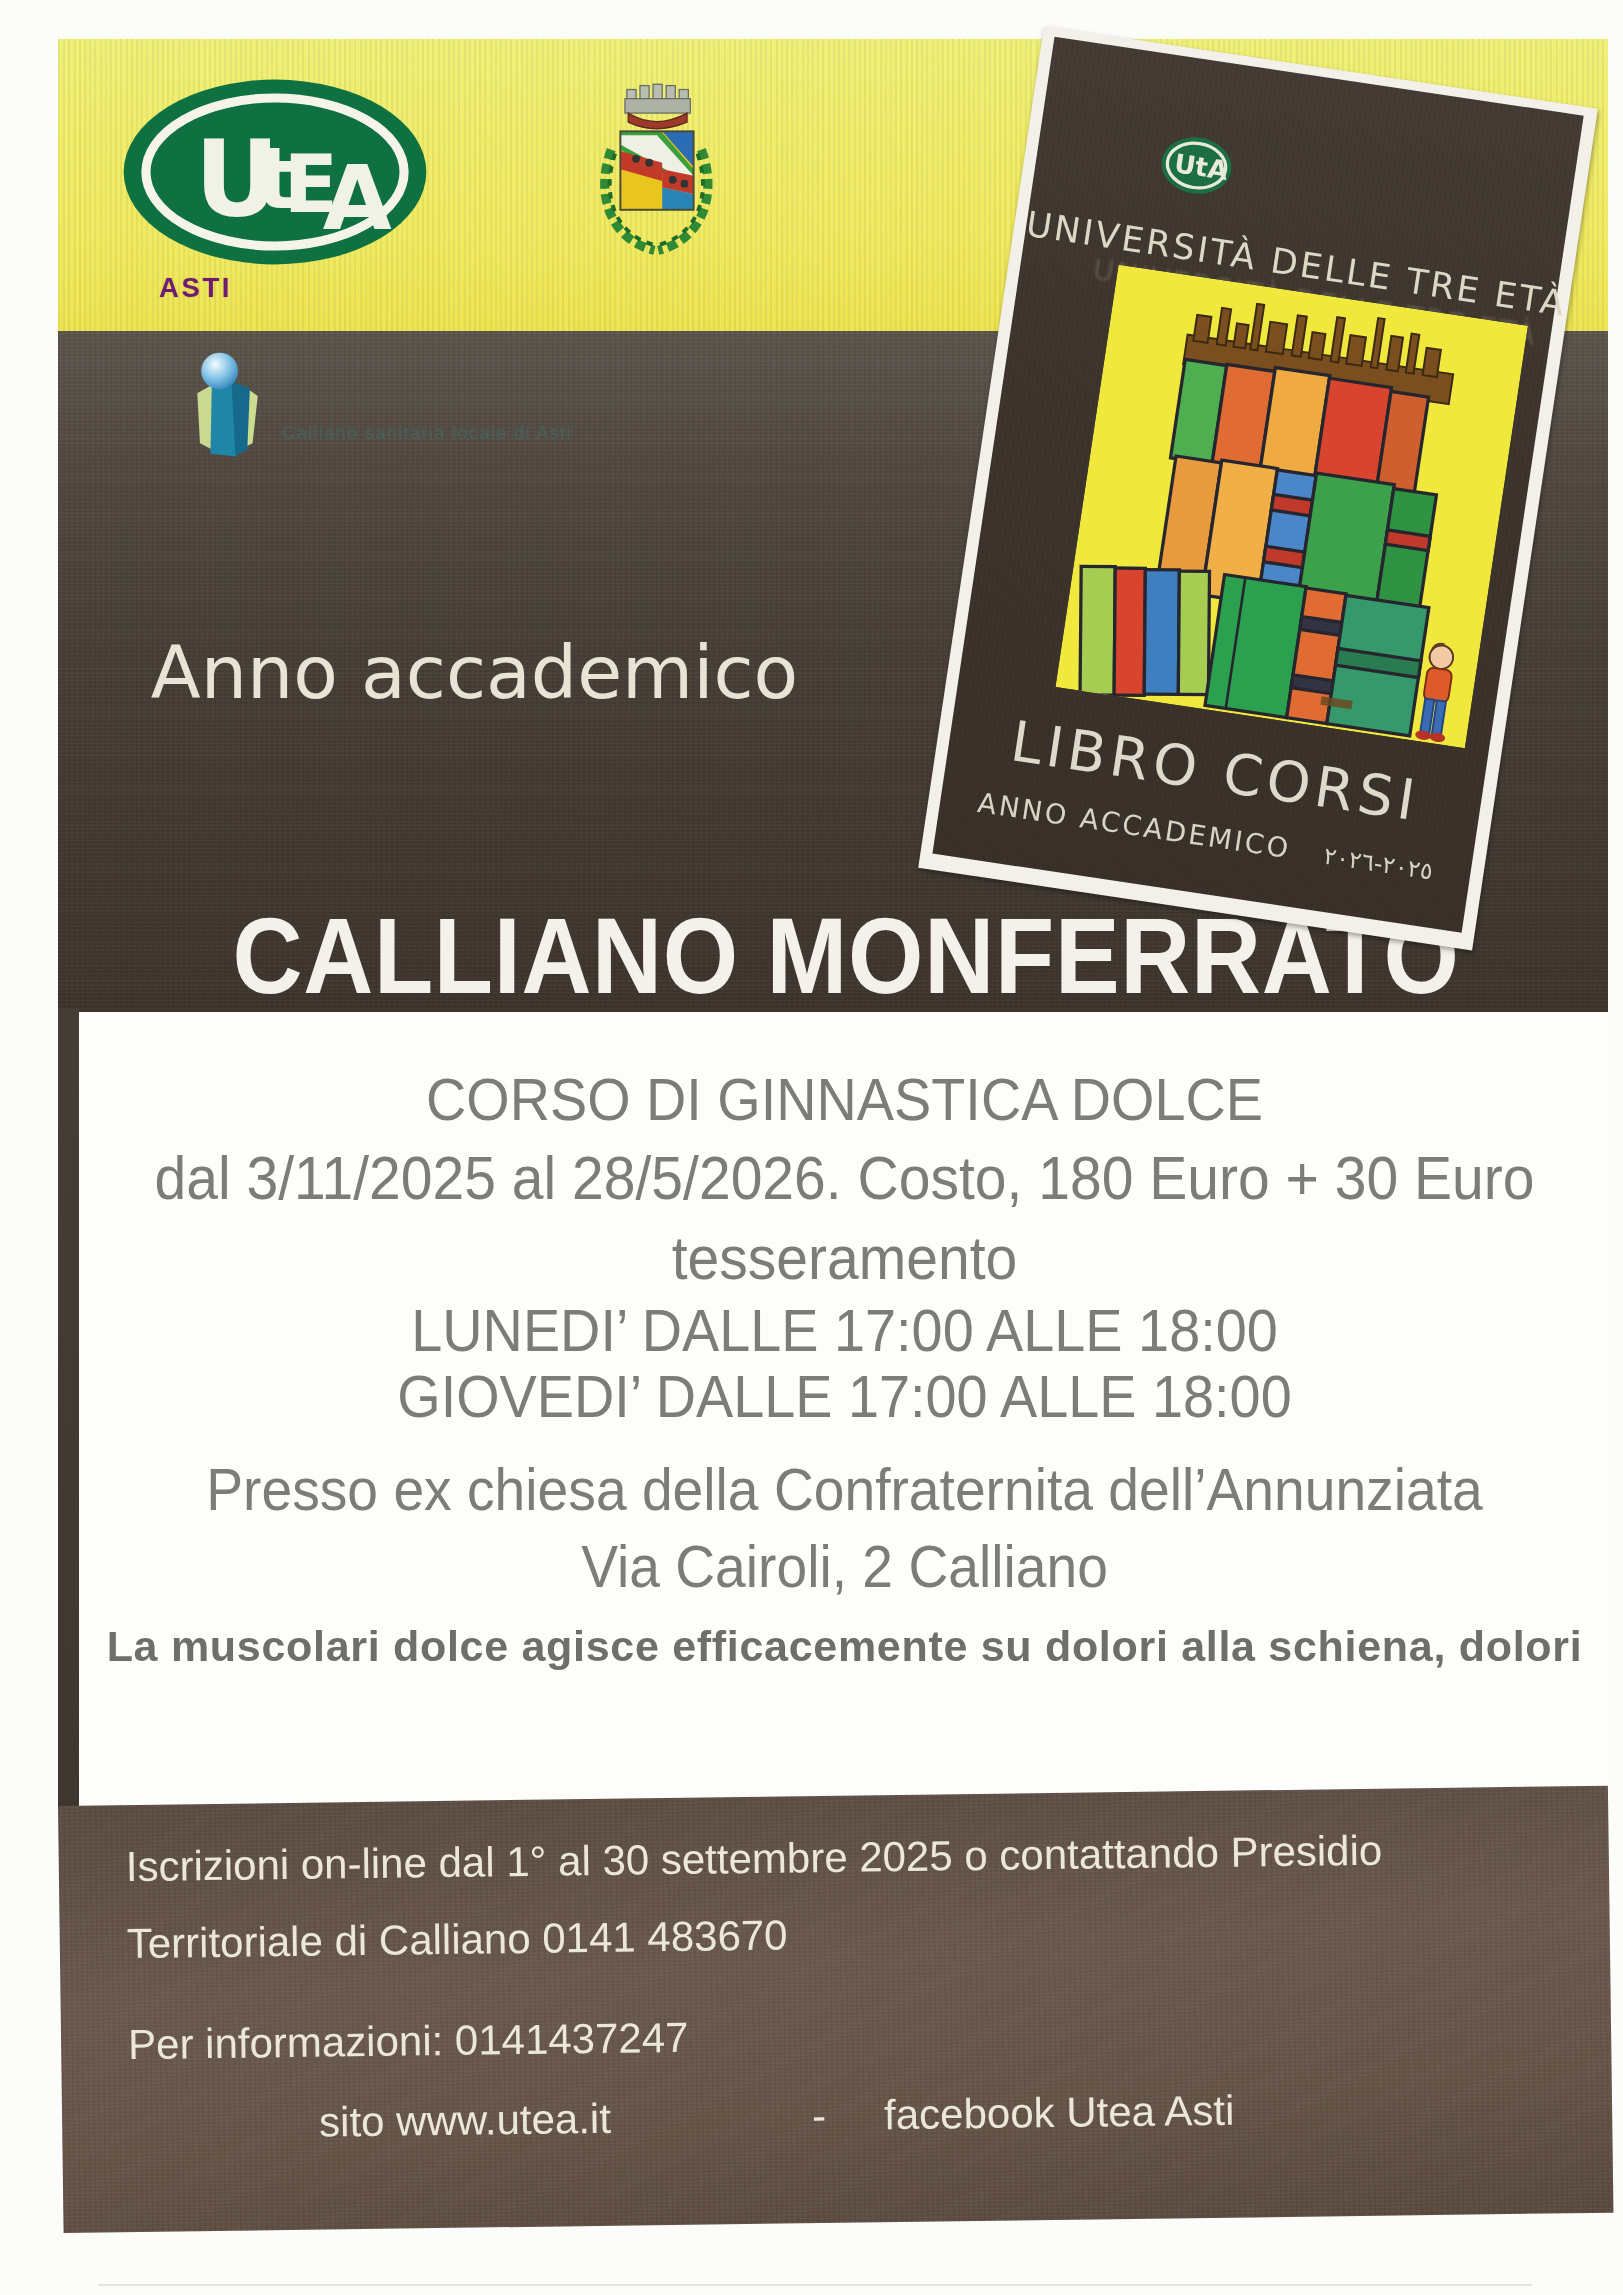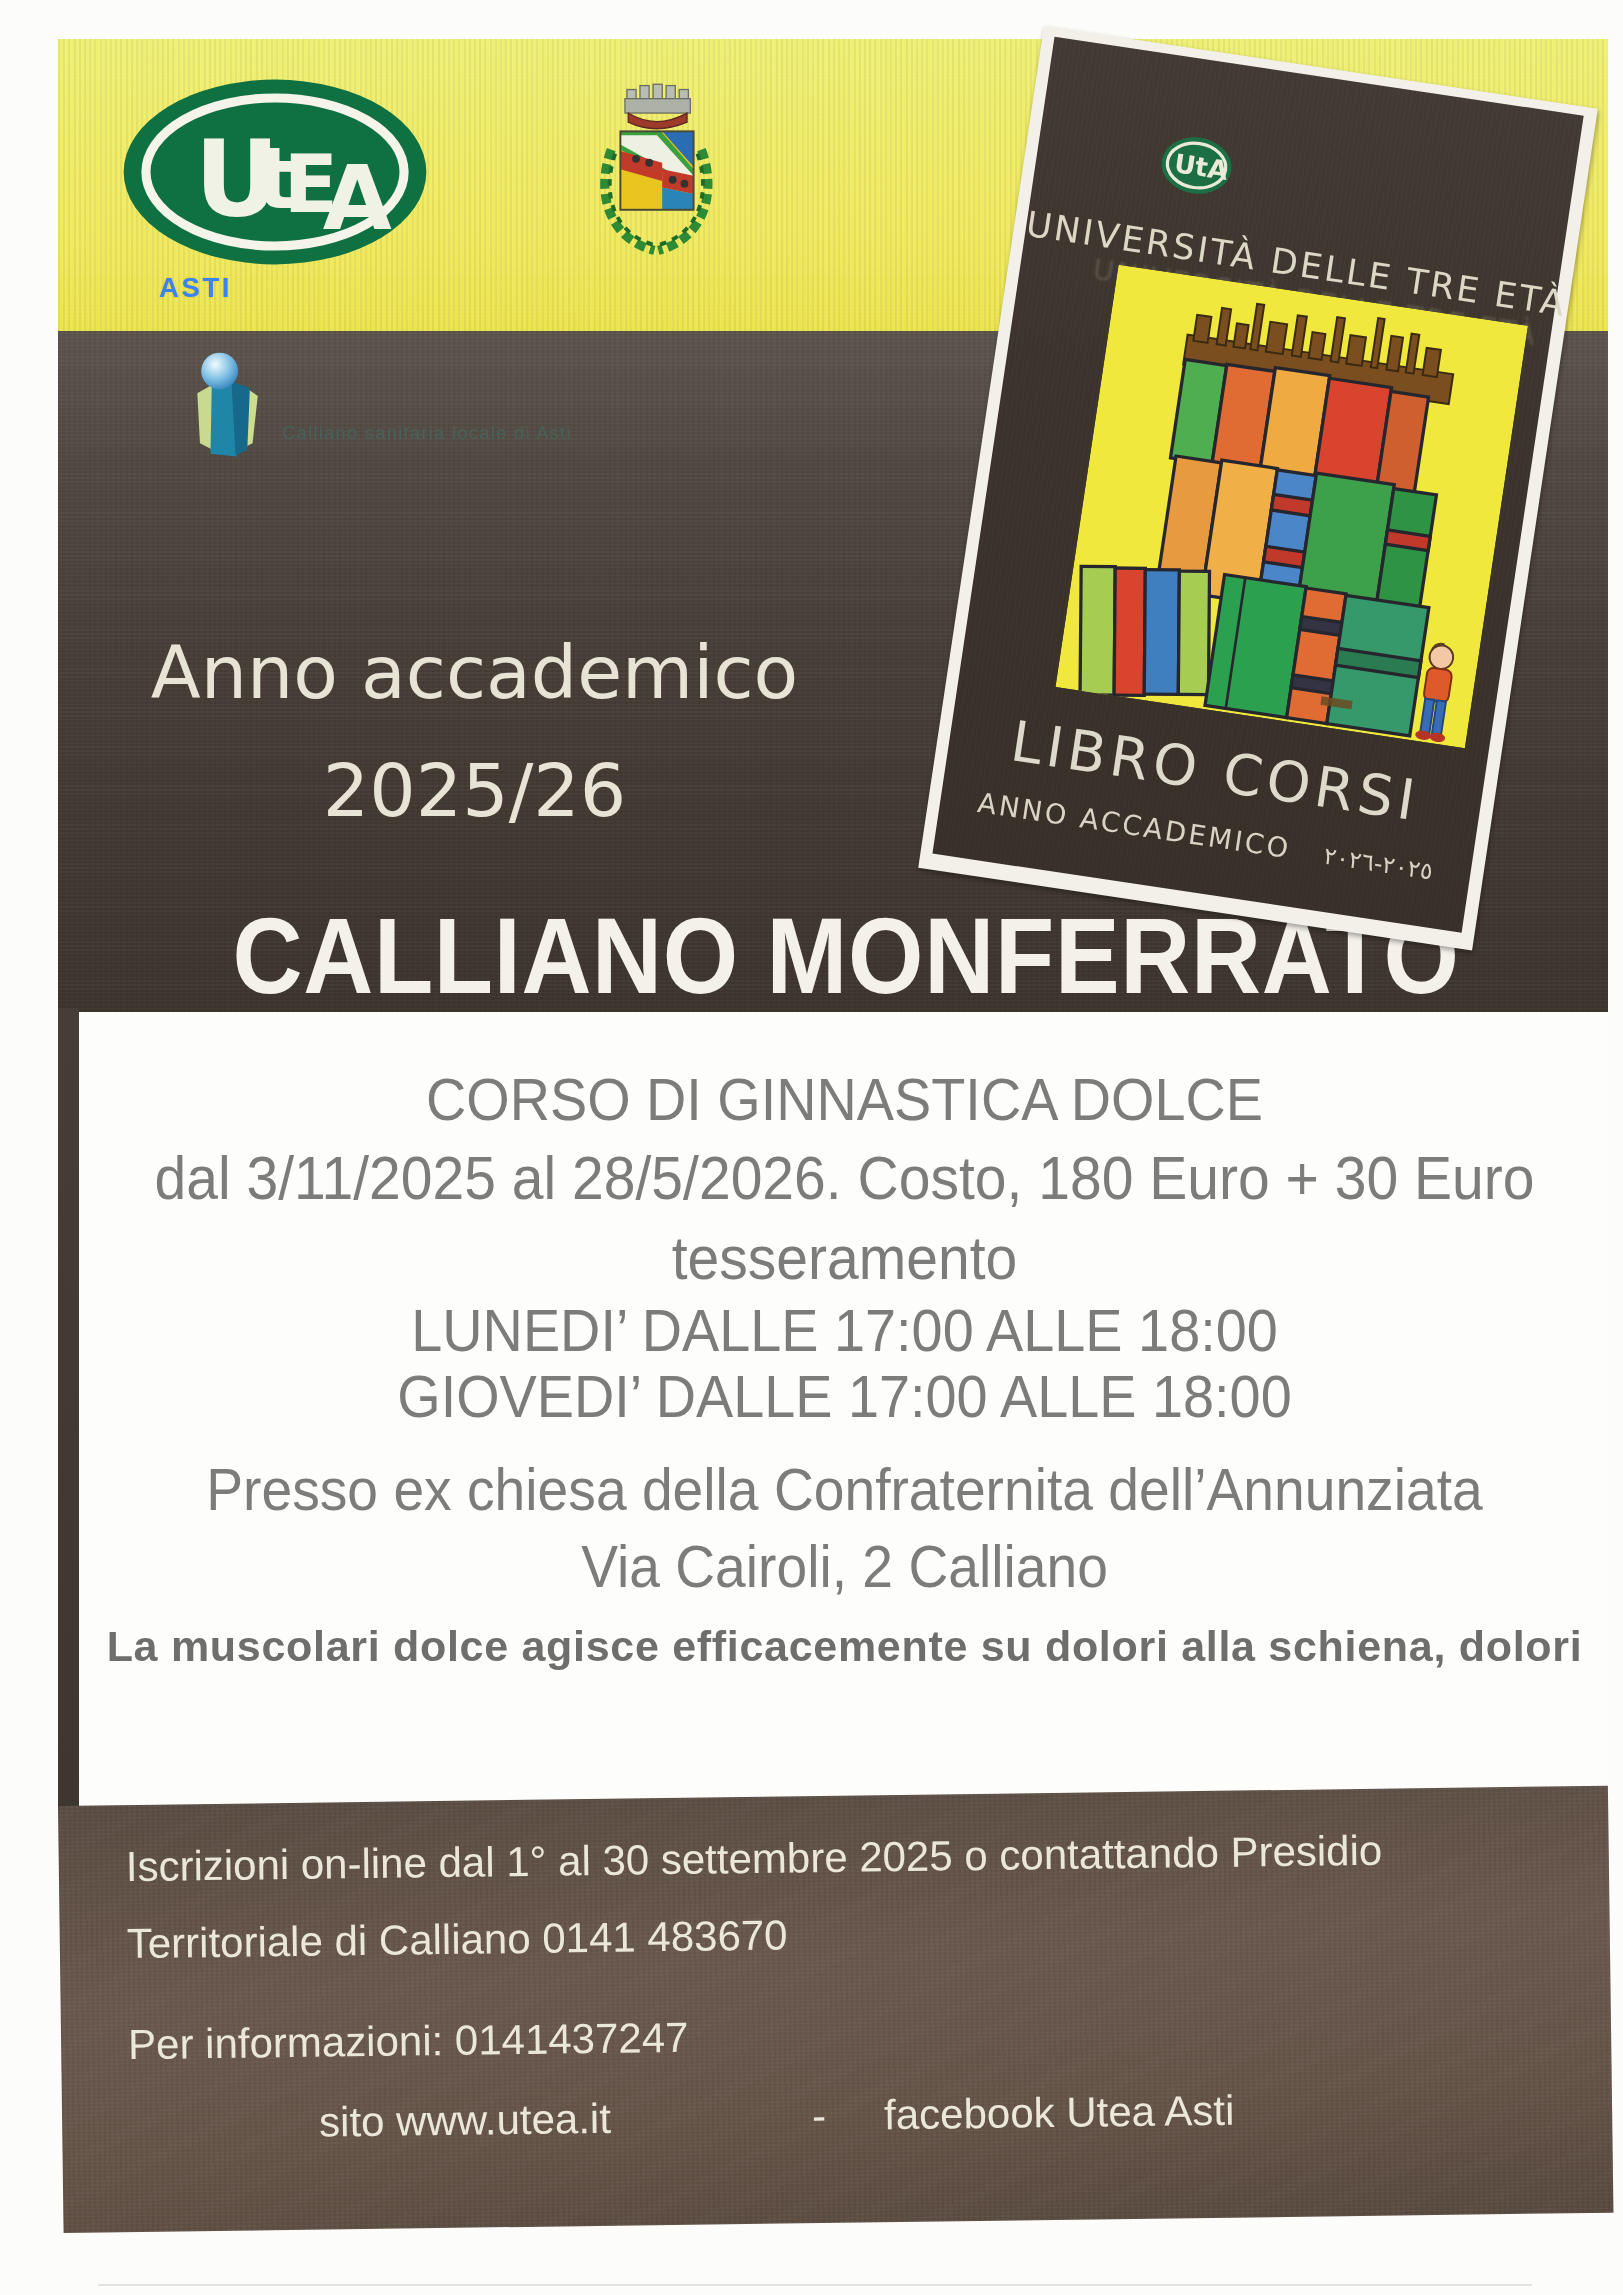--- a/index.html
+++ b/index.html
@@ -17,21 +17,21 @@
      background:linear-gradient(180deg,#443e37,#3e3730);}
   .dark-bottom{left:58px;top:1806px;width:1550px;height:427px;
      background:linear-gradient(177deg,#5b4d43 0%,#6a594f 40%,#665549 70%,#5a4b40 100%);
      transform:rotate(-0.75deg);transform-origin:0 0;}
   .grain:before{content:"";position:absolute;inset:0;pointer-events:none;
      background:repeating-linear-gradient(90deg,rgba(0,0,0,.05) 0 2px,transparent 2px 5.2px),
                 repeating-linear-gradient(0deg,rgba(255,255,255,.03) 0 1.3px,transparent 1.3px 3.9px);}
   .whitebox{left:79px;top:1012px;width:1529px;height:794px;background:#fdfdfb;}
   .scanline{left:98px;top:2284px;width:1434px;height:2px;background:#e4e4df;}
   
-  .asti-label{left:159px;top:272px;color:#3b82f6;font-weight:bold;font-size:27.5px;
+  .asti-label{left:159px;top:272px;color:#701a75;font-weight:bold;font-size:27.5px;
      letter-spacing:2.6px;text-shadow:0 0 2px rgba(120,120,40,.35);}
   
   .asl-name{left:278px;top:357px;color:#efece1;font-weight:bold;font-size:52px;letter-spacing:3.3px;}
   .asl-tagline{left:282px;top:422px;color:#47625d;font-size:18.3px;letter-spacing:1.3px;}
   
   .anno-block{left:98px;top:614px;width:753px;text-align:center;color:#e7e4d6;
      font-size:73px;line-height:1.62;font-family:"DejaVu Sans",sans-serif;font-weight:400;}
   
   .headline{left:98px;top:898px;width:1496px;text-align:center;color:#f3f1e9;
      font-weight:bold;font-size:100px;letter-spacing:0.7px;transform:scale(0.97,1.08);white-space:nowrap;}
@@ -133,21 +133,20 @@
     <polygon points="8,66 36,50 32,152 12,142" fill="#c9d98f"></polygon>
     <polygon points="86,60 100,70 92,142 80,148" fill="#cddd90"></polygon>
     <polygon points="30,54 60,44 68,162 28,158" fill="#1f86a8"></polygon>
     <polygon points="60,48 88,58 84,152 66,160" fill="#17698b"></polygon>
     <circle cx="42" cy="32" r="28" fill="url(#sph)"></circle>
   </svg>
   <div class="abs asl-tagline">Calliano sanitaria locale di Asti</div>
 
   <div class="abs anno-block">
     <div>Anno accademico</div>
-    <div>2025/26</div>
   </div>
 
   <div class="abs headline">CALLIANO MONFERRATO</div>
 
   <div class="abs card">
     <div class="card-inner">
       <svg class="abs mini-logo" width="73" height="59" viewBox="0 0 112 90">
         <ellipse cx="56" cy="45" rx="54" ry="43" fill="#1c6e44"></ellipse>
         <ellipse cx="56" cy="45" rx="45" ry="34" fill="none" stroke="#e9ead8" stroke-width="5"></ellipse>
         <text x="22" y="60" font-size="40" font-weight="bold" fill="#e9ead8" font-family="DejaVu Sans, sans-serif">UtA</text>

